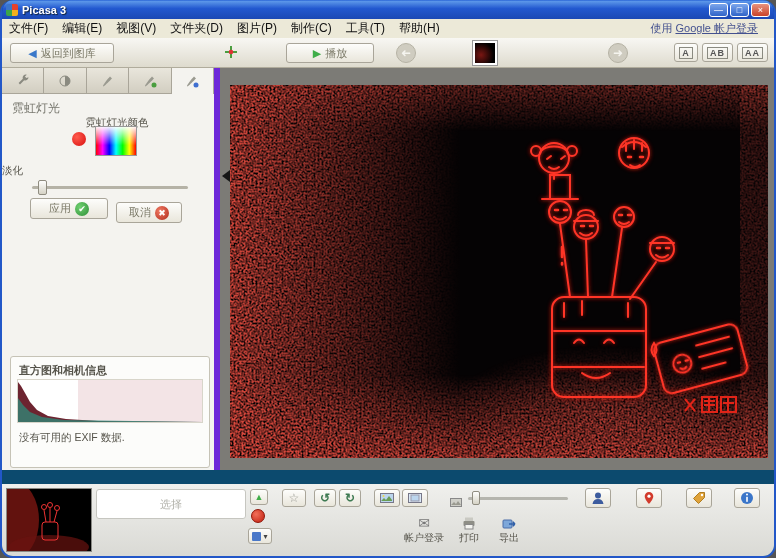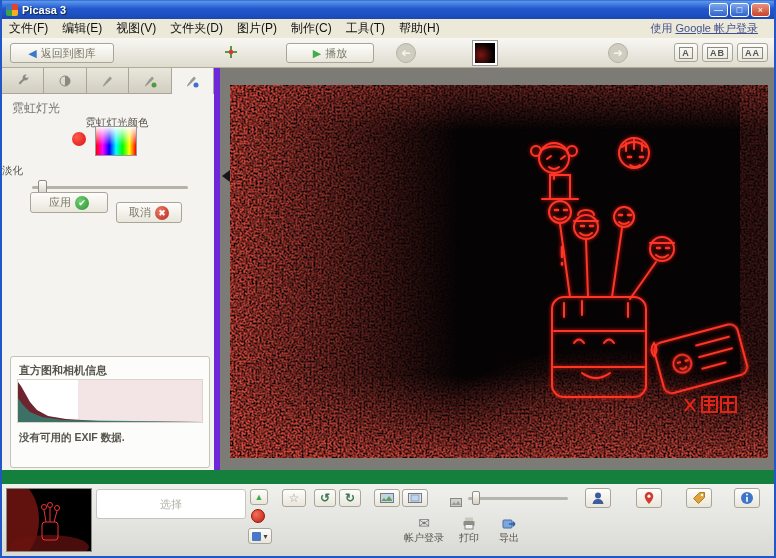--- a/index.html
+++ b/index.html
@@ -1,18 +1,18 @@
 <!DOCTYPE html>
 <html><head>
 <meta charset="utf-8">
 <style>
   * { margin:0; padding:0; box-sizing:border-box; }
   body { background:#555; font-family:"Liberation Sans", sans-serif; }
-  .app { position:relative; width:776px; height:558px; background:#15803d; overflow:hidden;
-         border-left:2px solid #2257c8; border-right:2px solid #2257c8; border-bottom:2px solid #2257c8; }
+  .app { position:relative; width:776px; height:558px; background:#0c4a6e; overflow:hidden;
+         border-left:2px solid #2257c8; border-right:2px solid #2257c8; border-bottom:2px solid #2257c8;border-radius:13px; }
 
   
   .titlebar { position:absolute; left:0; top:0; width:100%; height:19px;
     background:linear-gradient(180deg,#2964d6 0%,#5a95e8 8%,#2258cf 45%,#1b49b4 100%);
     display:flex; align-items:center; padding:0 4px; }
   .app-icon { width:12px; height:12px; border-radius:2px; margin-right:4px;
     background:conic-gradient(#e8412c 0 90deg,#f2b01e 0 180deg,#3ba54a 0 270deg,#3b76c9 0); }
   .title { color:#fff; font-weight:bold; font-size:11px; text-shadow:1px 1px 1px #123; }
   .winbtns { margin-left:auto; display:flex; gap:2px; }
   .wb { width:19px; height:14px; border:1px solid #fff; border-radius:3px; color:#fff;
@@ -60,30 +60,30 @@
   .colorlabel { position:absolute; left:50px; top:48px; width:130px; text-align:center; font-size:10.5px; color:#55534a; }
   .reddot { position:absolute; left:70px; top:64px; width:14px; height:14px; border-radius:50%;
     background:radial-gradient(circle at 35% 35%, #ff5b4d, #d80f0f); }
   .swatch { position:absolute; left:93px; top:58px; width:42px; height:30px; border:1px solid #999;
     background:linear-gradient(180deg, rgba(255,255,255,.95), rgba(255,255,255,0) 65%),
       linear-gradient(90deg,#f00,#f0f,#00f,#0ff,#0f0,#ff0,#f00); }
   .fadelabel { position:absolute; left:0; top:96px; width:100%; text-align:left; font-size:10.5px; color:#55534a; }
   .slider-track { position:absolute; left:30px; top:118px; width:156px; height:3px; background:#b5b2a6; border-radius:2px; }
   .slider-thumb { position:absolute; left:36px; top:112px; width:9px; height:15px; border-radius:2px;
     background:linear-gradient(#fdfdfc,#d6d3c6); border:1px solid #8f8c80; }
-  .applybtn { position:absolute; left:28px; top:124px; width:78px; height:21px; }
+  .applybtn { position:absolute; left:28px; top:130px; width:78px; height:21px; }
   .cancelbtn { position:absolute; left:114px; top:134px; width:66px; height:21px; }
   .circ { width:14px; height:14px; border-radius:50%; color:#fff; font-size:9px; line-height:14px; text-align:center; }
   .circ.green { background:radial-gradient(circle at 35% 35%, #6fd06f, #2f8f39); }
   .circ.red { background:radial-gradient(circle at 35% 35%, #f07a63, #b02a1c); }
   .histobox { position:absolute; left:8px; top:288px; width:200px; height:112px;
     background:#fcfcfa; border:1px solid #c6c3b6; border-radius:3px; }
   .histotitle { position:absolute; left:8px; top:6px; font-size:11px; font-weight:bold; color:#55534a; }
   .histo { position:absolute; left:6px; top:22px; width:186px; height:44px; border:1px solid #d8d5ca; background:#fff; }
-  .noexif { position:absolute; left:8px; top:74px; font-size:10.5px; color:#55534a;font-weight:bold; }
+  .noexif { position:absolute; left:8px; top:74px; font-size:10.5px; color:#55534a; }
 
   
   .mainarea { position:absolute; left:218px; top:68px; right:0; height:402px; background:#7c7b76; }
   .prevarrow { position:absolute; left:2px; top:102px; width:0; height:0;
     border-top:6px solid transparent; border-bottom:6px solid transparent; border-right:8px solid #161616; }
   .photo { position:absolute; left:10px; top:17px; width:538px; height:373px; display:block; }
 
   
   .statusbar { position:absolute; left:0; top:470px; width:100%; height:14px;
     background:linear-gradient(#e3eefb,#bdd7f0); border-top:1px solid #8fb0d8;

